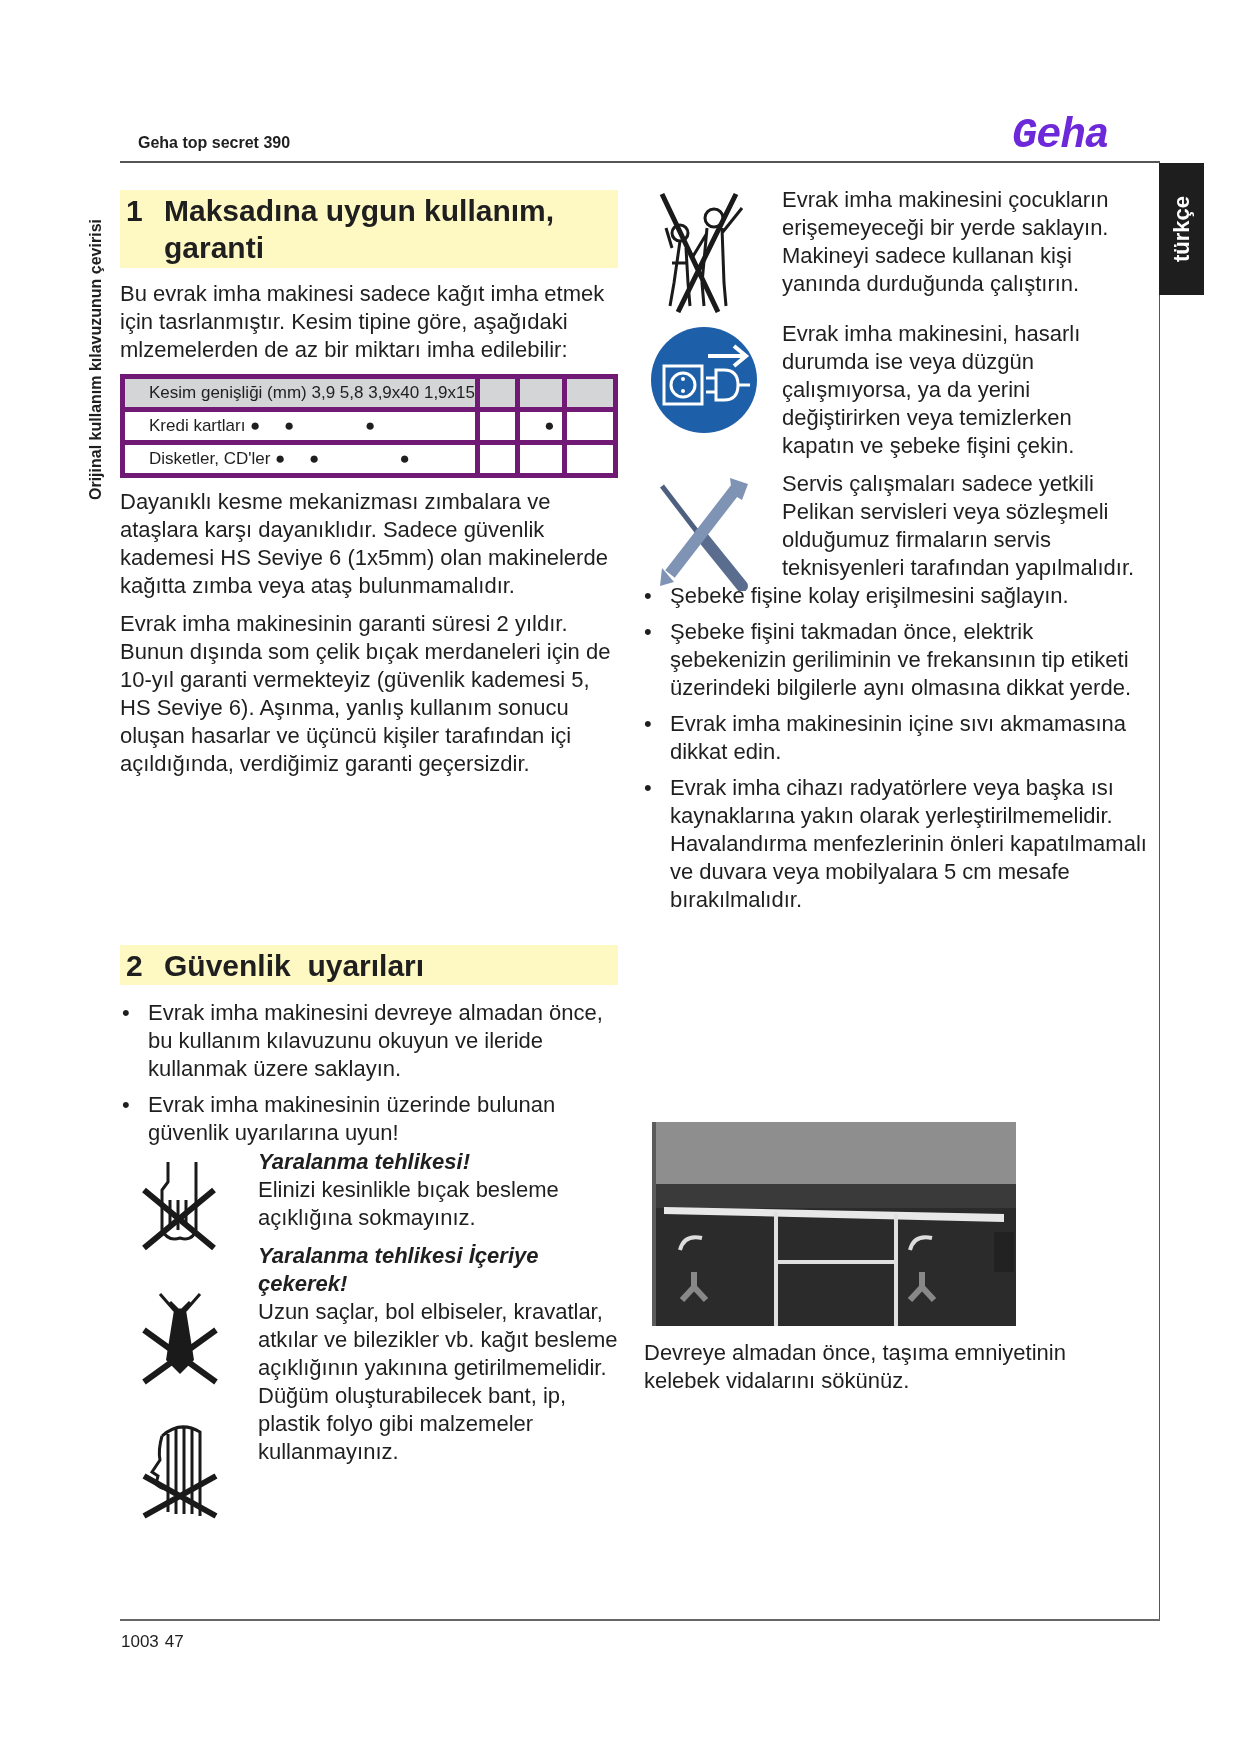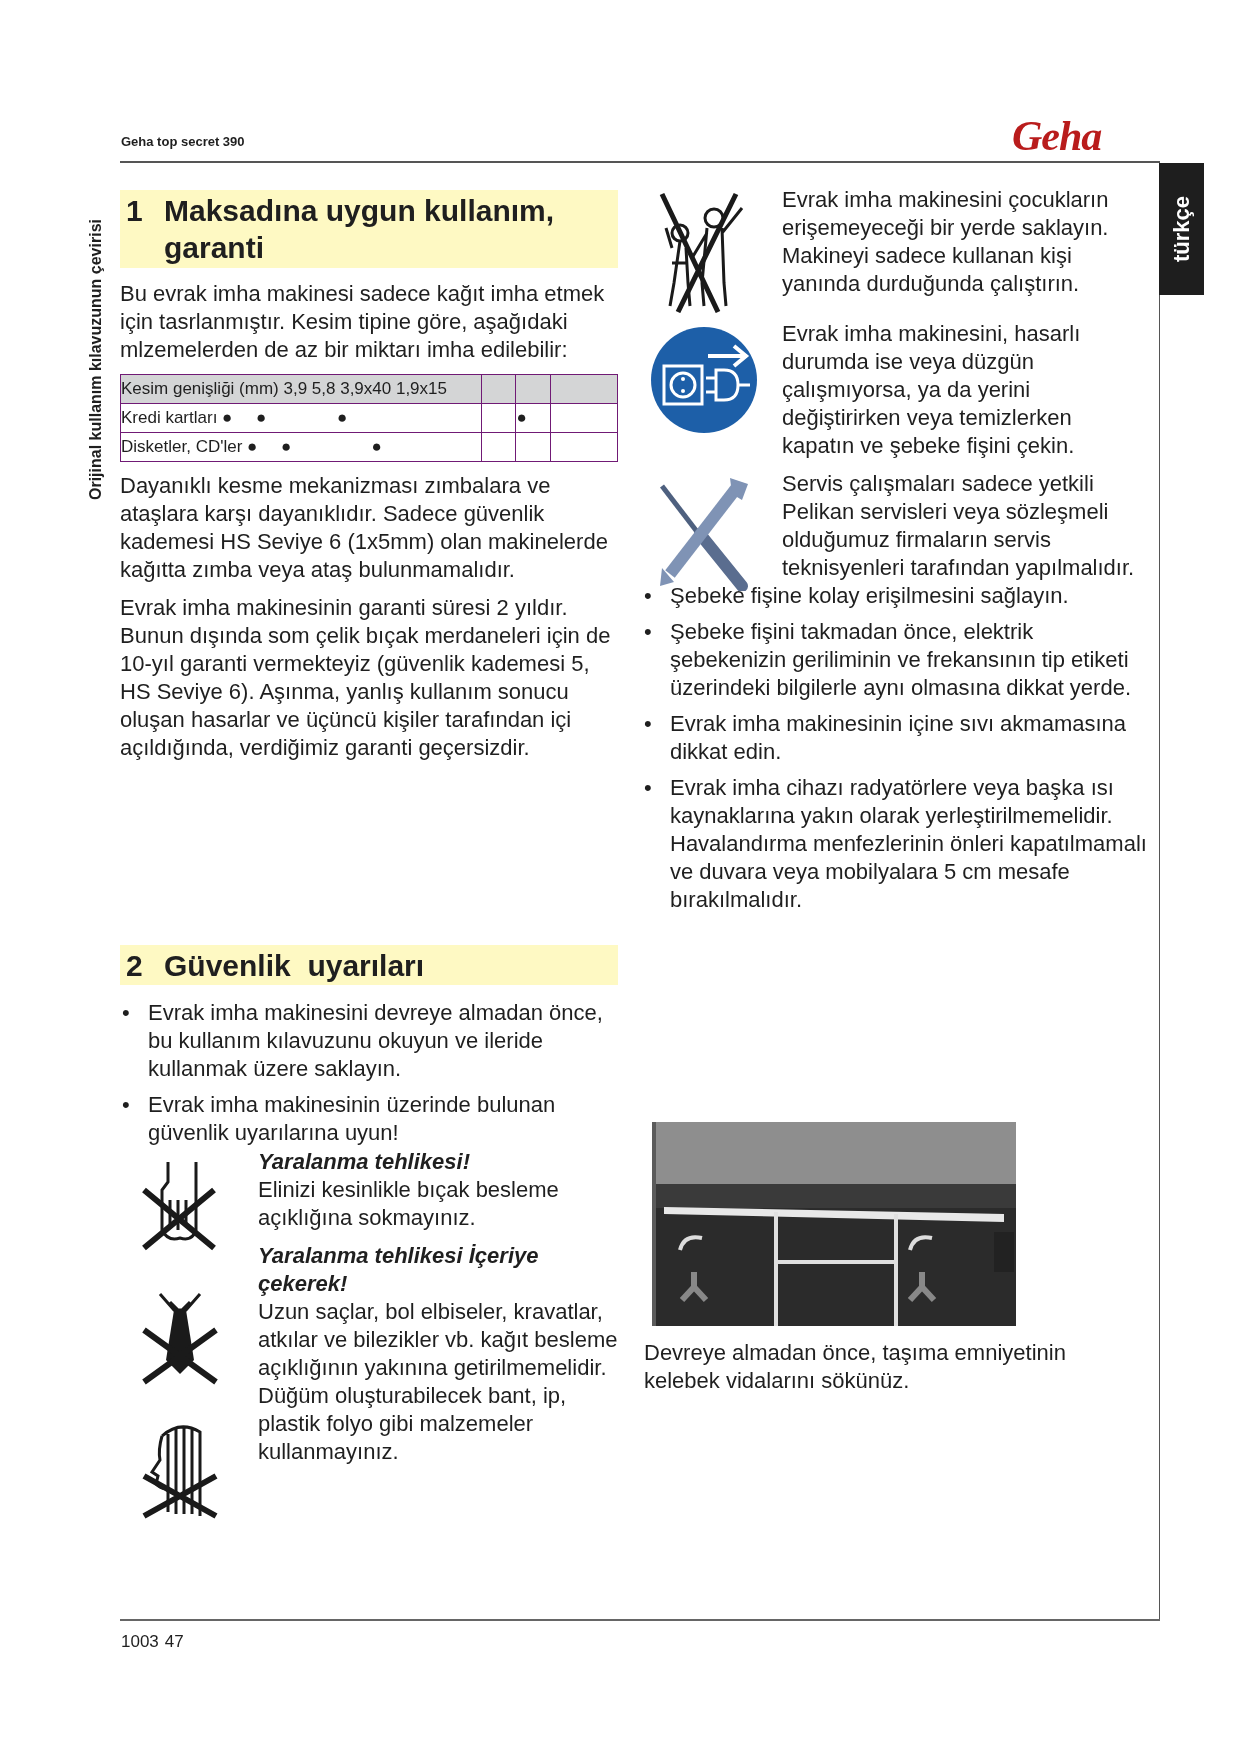--- a/index.html
+++ b/index.html
@@ -1,40 +1,40 @@
 <!DOCTYPE html>
 <html><head>
 <meta charset="utf-8">
 <style>
   html, body { margin: 0; padding: 0; background: #ffffff; }
   body { width: 1241px; height: 1754px; position: relative; overflow: hidden;
          font-family: "Liberation Sans", sans-serif; color: #1f1f1f; }
   .abs { position: absolute; }
-  .header-title { left: 121px; top: 134px; font-size: 13px; font-weight: bold; }
-  .logo { left: 1012px; top: 112px; font-family: Liberation Serif, serif; font-size: 42px;
-          font-weight: bold; font-style: italic; letter-spacing: -1px; color: #b91c1c; }
+  .header-title { left: 138px; top: 134px; font-size: 16px; font-weight: bold; }
+  .logo { left: 1012px; top: 112px; font-family: Liberation Mono, monospace; font-size: 42px;
+          font-weight: bold; font-style: italic; letter-spacing: -1px; color: #6d28d9; }
   .top-rule { left: 120px; top: 161px; width: 1040px; height: 2px; background: #555; }
   .right-rule { left: 1159px; top: 161px; width: 1px; height: 1460px; background: #555; }
   .bottom-rule { left: 120px; top: 1619px; width: 1040px; height: 2px; background: #666; }
   .lang-tab { left: 1159px; top: 163px; width: 45px; height: 132px; background: #1e1e1e; }
   .lang-tab span { position: absolute; left: 50%; top: 50%; transform: translate(-50%,-50%) rotate(-90deg);
                    color: #fff; font-weight: bold; font-size: 22px; white-space: nowrap; }
   .side-label { left: 87px; top: 500px; transform-origin: left top; transform: rotate(-90deg);
                 font-size: 16px; font-weight: bold; white-space: nowrap; }
   .footer { left: 121px; top: 1632px; font-size: 17px; }
   .footer span + span { margin-left: 6px; }
 
   .col { font-size: 22px; line-height: 28px; }
   .h-box { background: #fef9c3; font-weight: bold; font-size: 30px; line-height: 37px; padding: 2px 0 2px 6px; }
   .h-box .num { display: inline-block; width: 38px; }
   .h-box .txt { display: inline-block; vertical-align: top; }
 
   .para { margin: 0 0 10px 0; }
   table.cut { border-collapse: collapse; font-size: 17px; width: 498px; }
-  table.cut td { border: 1px solid #701a75; height: 26px; padding: 0 0 0 0; white-space: nowrap; }
+  table.cut td { border: 5px solid #701a75; height: 26px; padding: 0 0 0 24px; white-space: nowrap; }
   table.cut tr.head td { background: #d4d5d6; }
 
   .bullets { margin: 0; padding: 0; list-style: none; }
   .bullets li { position: relative; padding-left: 28px; margin-bottom: 8px; }
   .bullets li::before { content: "•"; position: absolute; left: 2px; top: 0; }
 
   .warn-title { font-weight: bold; font-style: italic; }
   .icon { position: absolute; }
 </style>
 </head>

